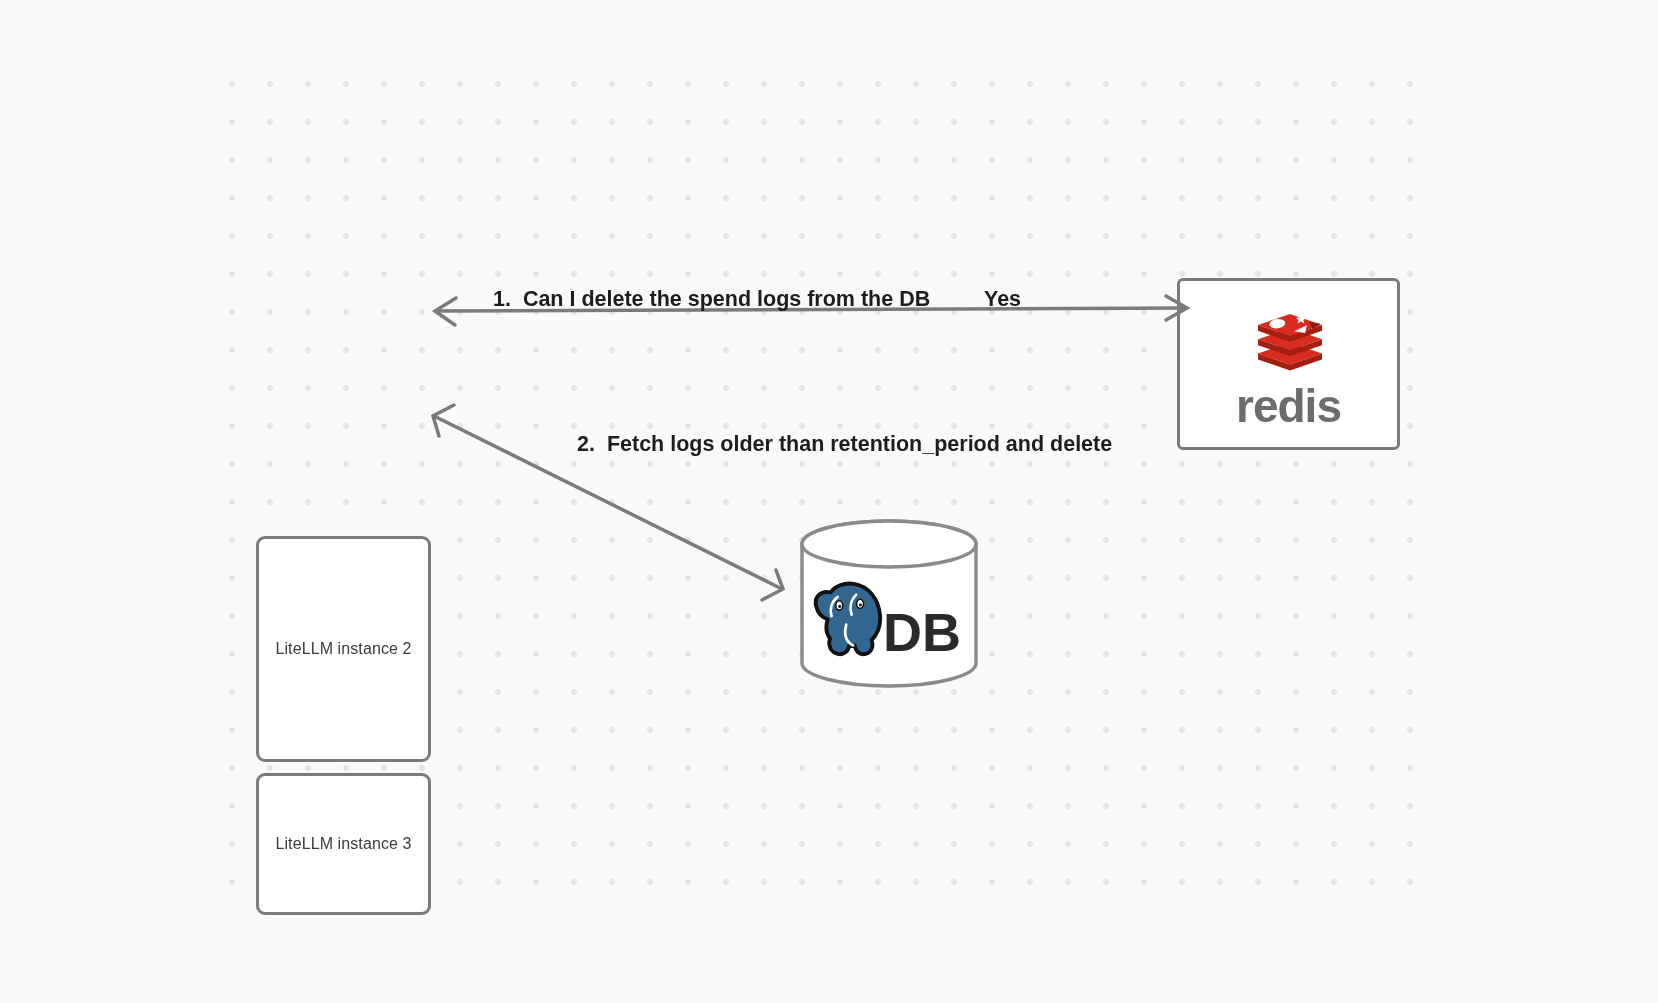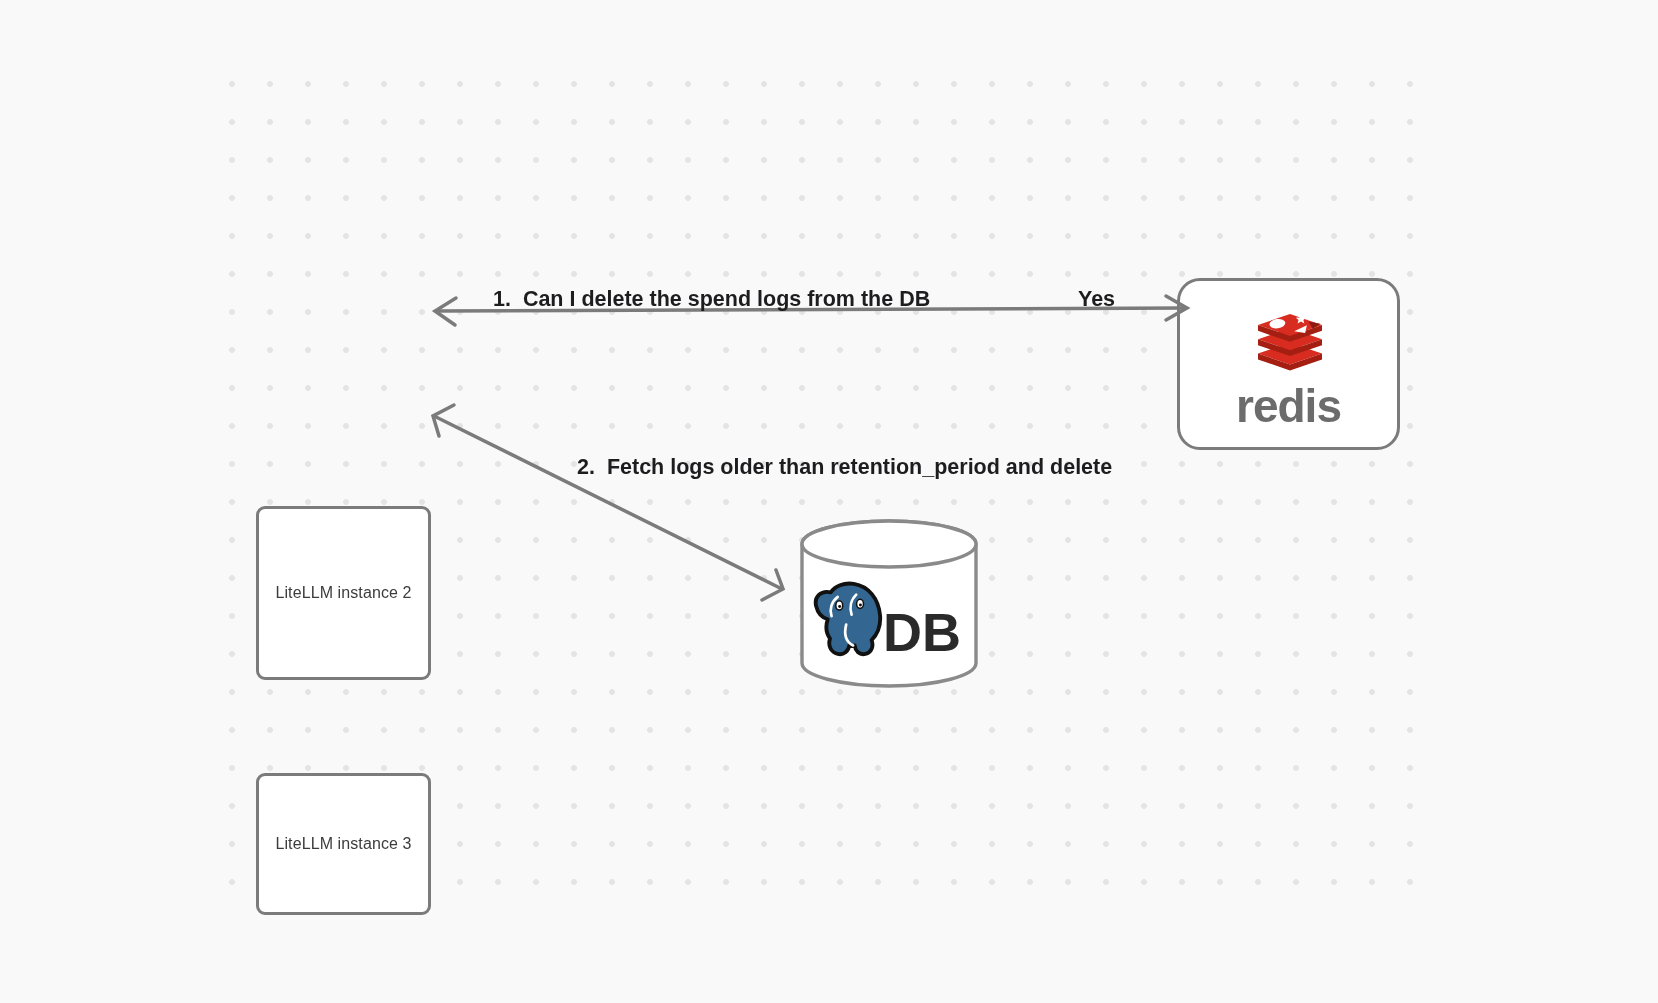--- a/index.html
+++ b/index.html
@@ -38,32 +38,32 @@
     align-items: center;
     justify-content: center;
     box-sizing: border-box;
   }
   .node-box .box-label {
     font-size: 16px;
     color: #3c3c3c;
     letter-spacing: 0.1px;
   }
   #box-1 { top: 277px; }
-  #box-2 { top: 506px; height: 174px; }
+  #box-2 { top: 536px; height: 226px; }
   #box-3 { top: 773px; height: 142px; }
 
   .redis-node {
     position: absolute;
     left: 1177px;
     top: 278px;
     width: 223px;
     height: 172px;
     background: #ffffff;
     border: 3px solid #7b7b7b;
-    border-radius: 23px;
+    border-radius: 6px;
     box-sizing: border-box;
   }
   .redis-logo {
     position: absolute;
     left: 70px;
     top: 33px;
     width: 80px;
     height: 64px;
   }
   .redis-wordmark {
@@ -110,22 +110,22 @@
   .edge-label {
     position: absolute;
     font-size: 21.5px;
     font-weight: 700;
     color: #1d1d1f;
     white-space: pre;
     letter-spacing: 0px;
     text-align: right;
   }
   #edge-1-label { left: 493px; top: 287px; }
-  #edge-1-answer { left: 1078px; top: 287px; }
-  #edge-2-label { left: 577px; top: 455px; }
+  #edge-1-answer { left: 984px; top: 287px; }
+  #edge-2-label { left: 577px; top: 432px; }
 
   .arrow-layer {
     position: absolute;
     left: 0;
     top: 0;
     width: 1658px;
     height: 1003px;
     pointer-events: none;
   }
 </style>

